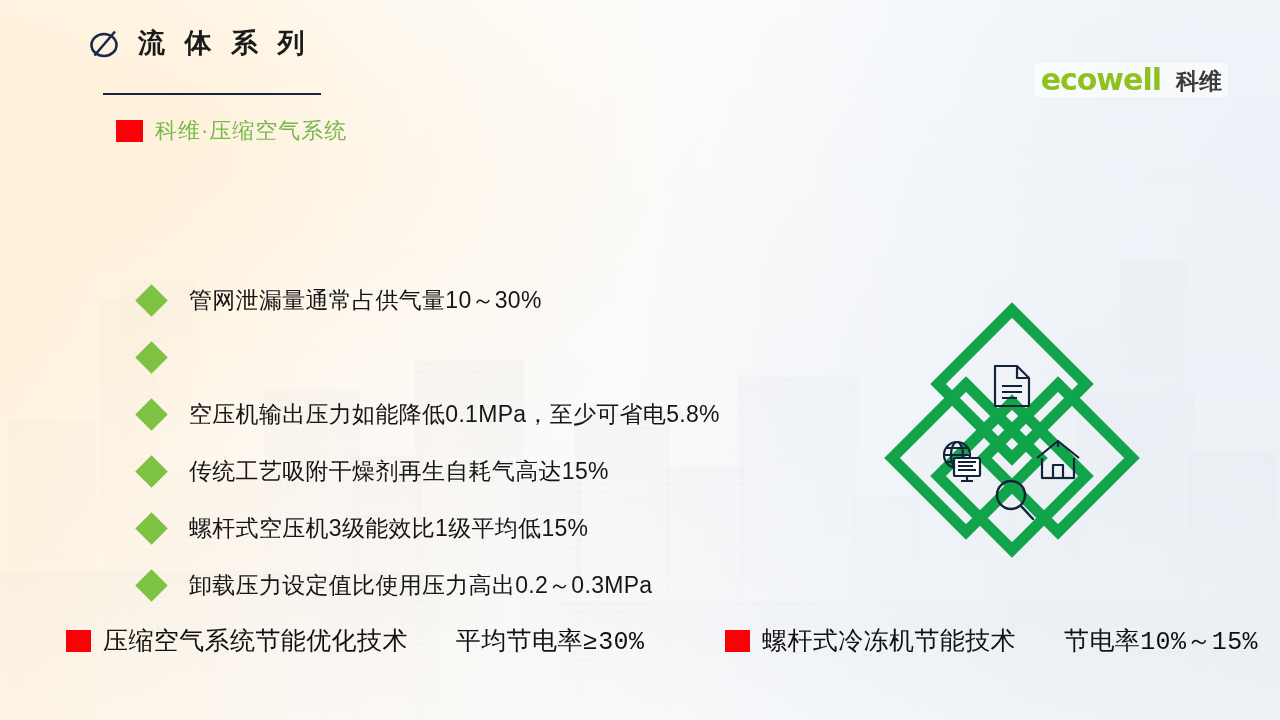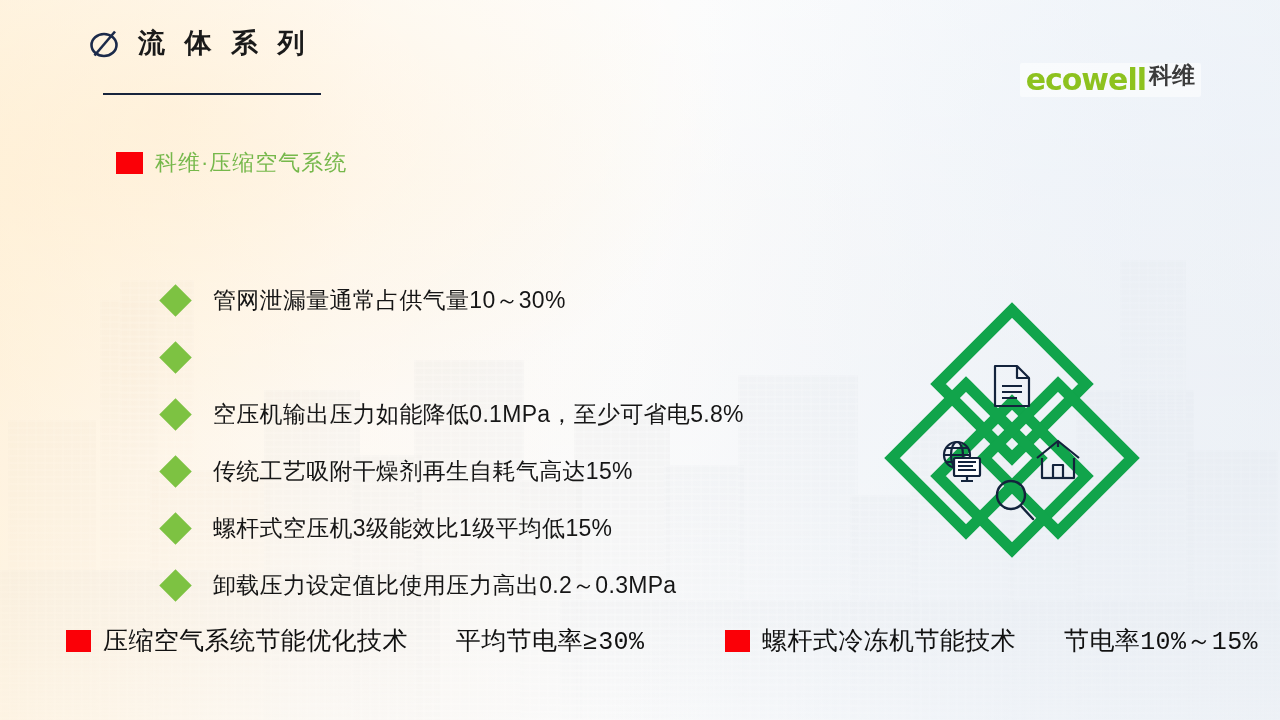--- a/index.html
+++ b/index.html
@@ -65,41 +65,41 @@
   .title-text{
     font-size:27px;font-weight:bold;color:#1a1a1a;letter-spacing:6px;
     line-height:1;white-space:nowrap;
   }
   .title-rule{
     position:absolute;left:103px;top:93px;width:218px;height:0;
     border-top:2px solid #17243c;
   }
 
   .logo{
-    position:absolute;right:79px;top:63px;display:flex;align-items:flex-start;gap:3px;
+    position:absolute;right:52px;top:63px;display:flex;align-items:flex-end;gap:15px;
     background:rgba(255,255,255,.55);padding:2px 6px;border-radius:2px;
   }
   .logo-ecowell{
     font-size:30px;font-weight:bold;letter-spacing:-1px;line-height:1;
     font-family:"DejaVu Sans","Liberation Sans",sans-serif;
   }
   .logo-cn{font-size:23px;font-weight:bold;color:#3b3b3b;line-height:1.05;letter-spacing:0px;font-family:Liberation Mono, monospace;}
 
   
-  .subtitle{position:absolute;left:116px;top:116px;display:flex;align-items:center;gap:12px;margin-top:32px;}
+  .subtitle{position:absolute;left:116px;top:116px;display:flex;align-items:center;gap:12px;}
   .sq-red{width:27px;height:22px;background:#fb0007;flex:0 0 auto;}
   .subtitle-text{font-size:22px;color:#76b84b;letter-spacing:1px;white-space:nowrap;}
 
   
   .para{position:absolute;left:84px;top:162px;width:1130px;color:#141414;}
   .para p{margin:0 0 18px 0;font-size:24px;line-height:1.38;letter-spacing:0.4px;white-space:nowrap;}
   .para p.indent{text-indent:52px;}
 
   
-  .bullets{position:absolute;left:164px;top:272px;}
+  .bullets{position:absolute;left:140px;top:272px;}
   .b-item{display:flex;align-items:center;height:57px;}
   .diamond{
     width:23px;height:23px;background:#7dc242;transform:rotate(45deg);
     flex:0 0 auto;margin-right:26px;
   }
   .b-text{font-size:23px;color:#161616;letter-spacing:0.3px;white-space:nowrap;}
 
   
   .footer{position:absolute;left:66px;top:624px;width:1192px;display:flex;align-items:center;}
   .f-item{display:flex;align-items:center;white-space:nowrap;font-family:Liberation Mono, monospace;}

